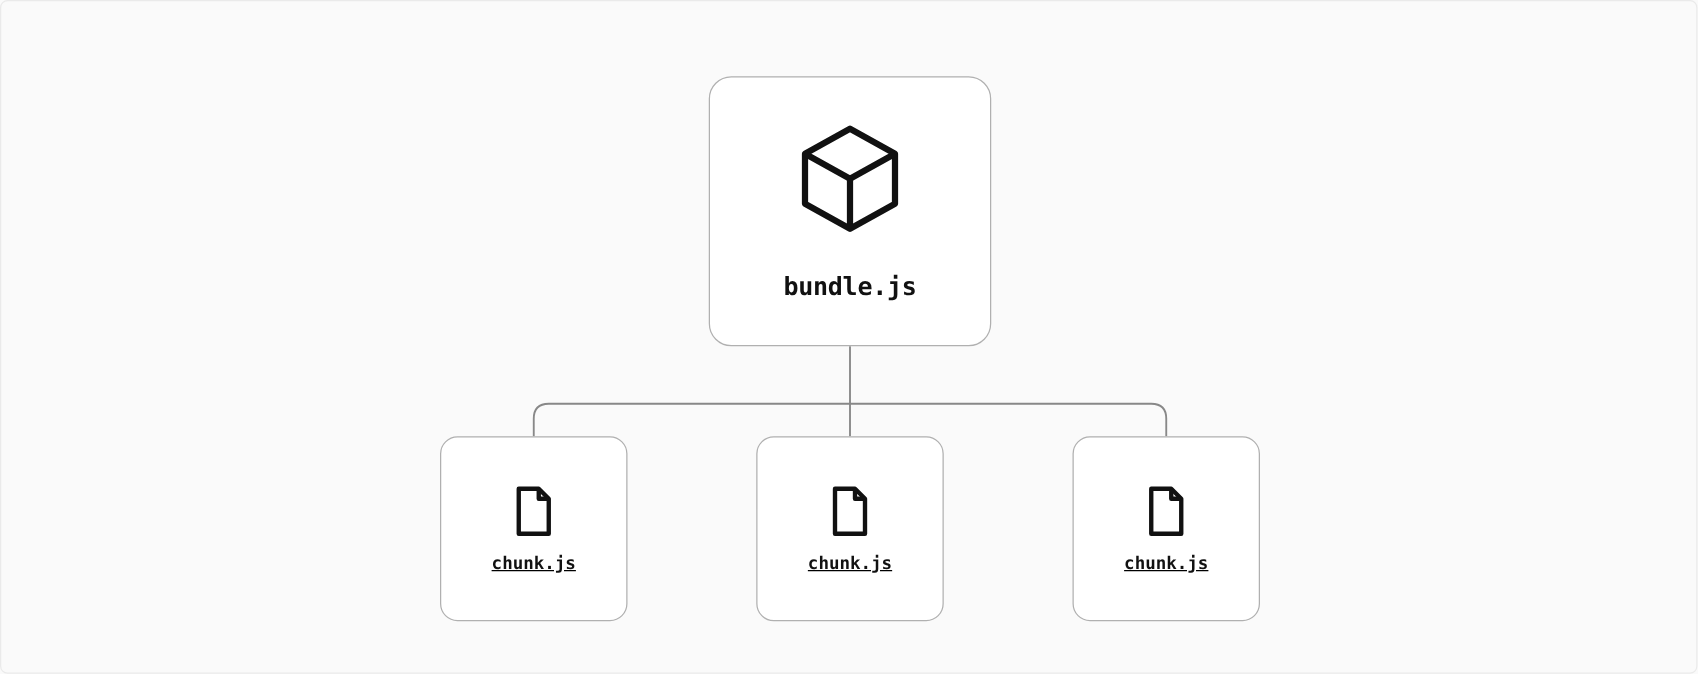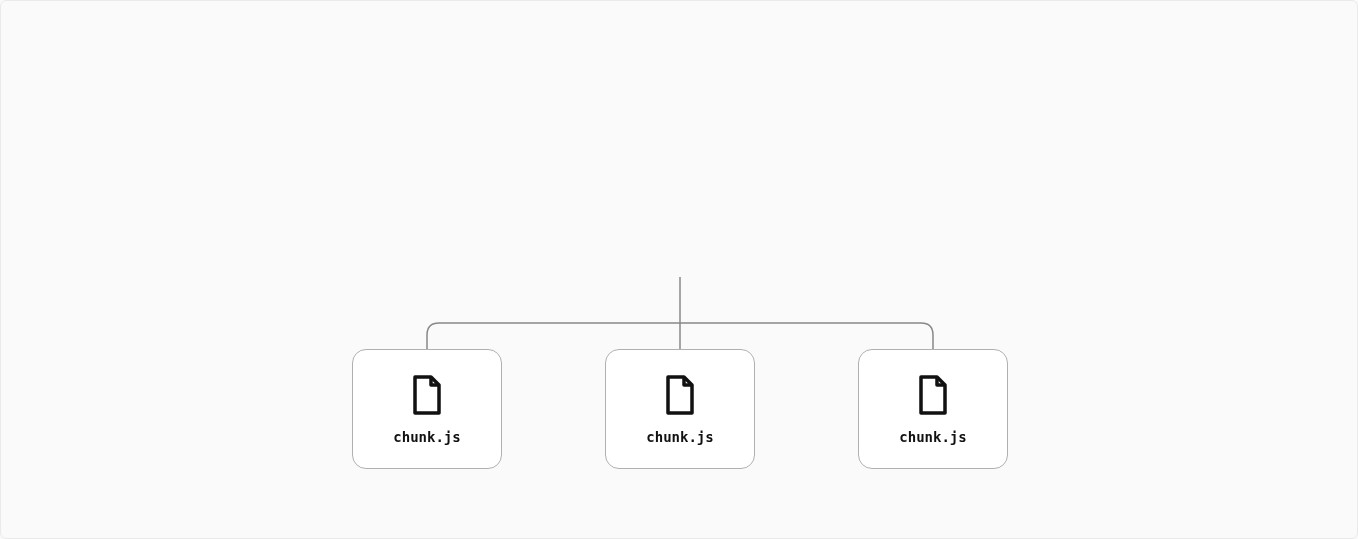--- a/index.html
+++ b/index.html
@@ -30,24 +30,25 @@
   }
   .node-parent {
     left: 566px;
     top: 60px;
     width: 226px;
     height: 216px;
     gap: 28px;
   }
   .node-child {
     width: 150px;
-    height: 120px;
+    height: 148px;
     top: 348px;
     gap: 12px;
     border-radius: 14px;
+    text-decoration: underline;
   }
   .node-child-1 { left: 351px; }
   .node-child-2 { left: 604px; }
   .node-child-3 { left: 857px; }
   .label {
     font-size: 20px;
     font-weight: 600;
     color: #111;
     letter-spacing: -0.2px;
   }
@@ -81,20 +82,30 @@
              L438 322
              Q426 322 426 334
              L426 348" stroke="#888" stroke-width="1.5" fill="none"></path>
     <path d="M679 322 L679 348" stroke="#888" stroke-width="1.5" fill="none"></path>
     <path d="M679 322
              L920 322
              Q932 322 932 334
              L932 348" stroke="#888" stroke-width="1.5" fill="none"></path>
   </svg>
 
+  <div class="node node-parent">
+    <span class="icon-wrap">
+      <svg width="86" height="92" viewBox="0 0 86 92" fill="none">
+        <path d="M43 6 L79 26 L79 66 L43 86 L7 66 L7 26 Z" stroke="#111" stroke-width="5" stroke-linejoin="round" fill="none"></path>
+        <path d="M7 26 L43 46 L79 26" stroke="#111" stroke-width="5" stroke-linejoin="round" fill="none"></path>
+        <path d="M43 46 L43 86" stroke="#111" stroke-width="5" stroke-linejoin="round" fill="none"></path>
+      </svg>
+    </span>
+    <span class="label">bundle.js</span>
+  </div>
 
   <div class="node node-child node-child-1">
     <span class="icon-wrap">
       <svg width="36" height="44" viewBox="0 0 36 44" fill="none">
         <path d="M6 4 H22 L30 12 V40 H6 Z" stroke="#111" stroke-width="3.5" stroke-linejoin="round" fill="none"></path>
         <path d="M22 4 V12 H30" stroke="#111" stroke-width="3.5" stroke-linejoin="round" fill="none"></path>
       </svg>
     </span>
     <span class="label-small">chunk.js</span>
   </div>

